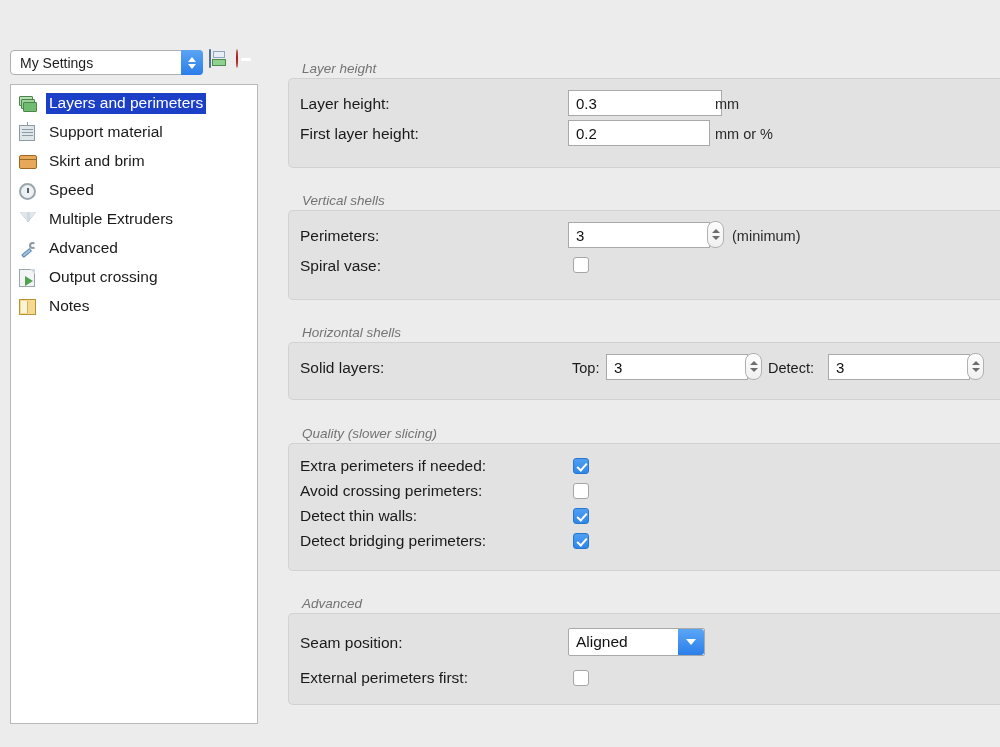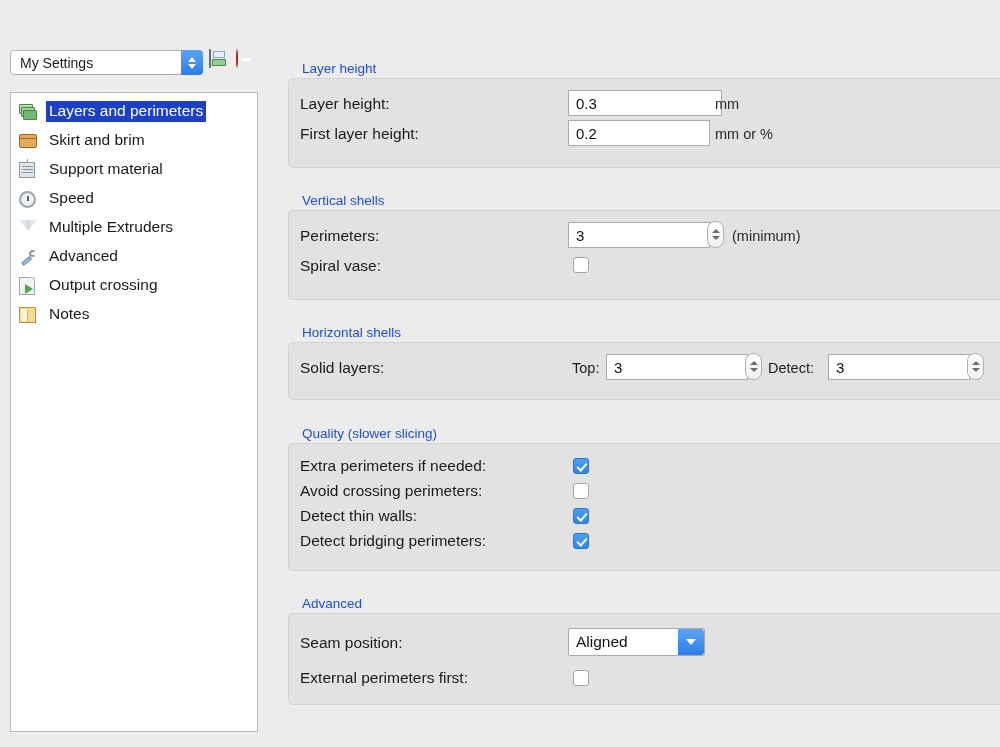--- a/index.html
+++ b/index.html
@@ -67,21 +67,21 @@
   .floppy:after { content:""; position:absolute; left:2.5px; bottom:1px; width:14px; height:7px; background:#8fd18f; border:1px solid #4d8c4d; box-sizing:border-box; }
 
   
   .delcircle { width:19px;height:19px;border-radius:50%;
     background: radial-gradient(circle at 35% 30%, #f3837b 0%, #e05a50 55%, #c3322a 100%);
     border:1px solid #a8241d; position:relative; box-sizing:border-box; }
   .delcircle:after { content:""; position:absolute; left:3.5px; top:7.5px; width:10px; height:3px; background:#fff; border-radius:1px; }
 
   
   .sidelist {
-    position:absolute; left:10px; top:92px; width:248px; height:640px;
+    position:absolute; left:10px; top:84px; width:248px; height:640px;
     background:#ffffff; border:1px solid #b9b9b9; box-sizing:border-box;
     padding-top:4px;
   }
   .side-item { height:29px; display:flex; align-items:center; padding-left:8px; cursor:default; }
   .side-ico { width:20px; height:20px; margin-right:7px; flex:0 0 20px; position:relative; }
   .side-lbl { font-size:15.5px; color:#1a1a1a; padding:1px 3px 2px 3px; white-space:nowrap; }
   .side-item.selected .side-lbl { background:#1b3fc6; color:#ffffff; }
 
   
   .ic-layers { }
@@ -114,21 +114,21 @@
   .ic-output { width:16px;height:18px;margin-top:1px;background:#f2f4f6;border:1px solid #9aa6ae;box-sizing:border-box;position:relative;}
   .ic-output:before{content:"";position:absolute;right:-1px;top:-1px;border-left:5px solid transparent;border-top:5px solid #cdd6dd;}
   .ic-output:after{content:"";position:absolute;left:5px;bottom:0px;width:0;height:0;border-top:5px solid transparent;border-bottom:5px solid transparent;border-left:8px solid #4fa34f;}
 
   .ic-notes { width:17px;height:16px;margin-top:2px;background:#f6d98f;border:1px solid #b79437;box-sizing:border-box;position:relative;}
   .ic-notes:after{content:"";position:absolute;left:1px;top:1px;width:7px;height:12px;background:#fdf3d5;border-right:1px solid #cdb169;box-sizing:border-box;}
 
   
   .rightpanel { position:absolute; left:263px; top:0; width:737px; height:747px; background:#ececec; }
 
-  .group-title { position:absolute; font-size:13.5px; color:#1d4ed8; white-space:nowrap; }
+  .group-title { position:absolute; font-size:13.5px; color:#737373; white-space:nowrap;font-style:italic; }
   .group-box {
     position:absolute; left:25px; right:-1px;
     background:#e2e2e2;
     border:1px solid #d2d2d2;
     border-right:none;
     border-radius:5px 0 0 5px;
     box-sizing:border-box;
   }
 
   .field-label { position:absolute; font-size:15.5px; color:#1a1a1a; white-space:nowrap; }
@@ -218,30 +218,30 @@
             <i></i>
             <i></i>
             <i></i>
           </span>
         <span class="side-lbl">Layers and perimeters</span>
       </div>
 
 
       <div class="side-item">
         <span class="side-ico">
+            <span class="ic-support" style="display:block"></span>
+          </span>
+        <span class="side-lbl">Support material</span>
+      </div>
+
+      <div class="side-item">
+        <span class="side-ico">
             <span class="ic-box" style="display:block"></span>
           </span>
         <span class="side-lbl">Skirt and brim</span>
-      </div>
-
-      <div class="side-item">
-        <span class="side-ico">
-            <span class="ic-support" style="display:block"></span>
-          </span>
-        <span class="side-lbl">Support material</span>
       </div>
 
       <div class="side-item">
         <span class="side-ico">
             <span class="ic-clock" style="display:block"></span>
           </span>
         <span class="side-lbl">Speed</span>
       </div>
 
       <div class="side-item">

